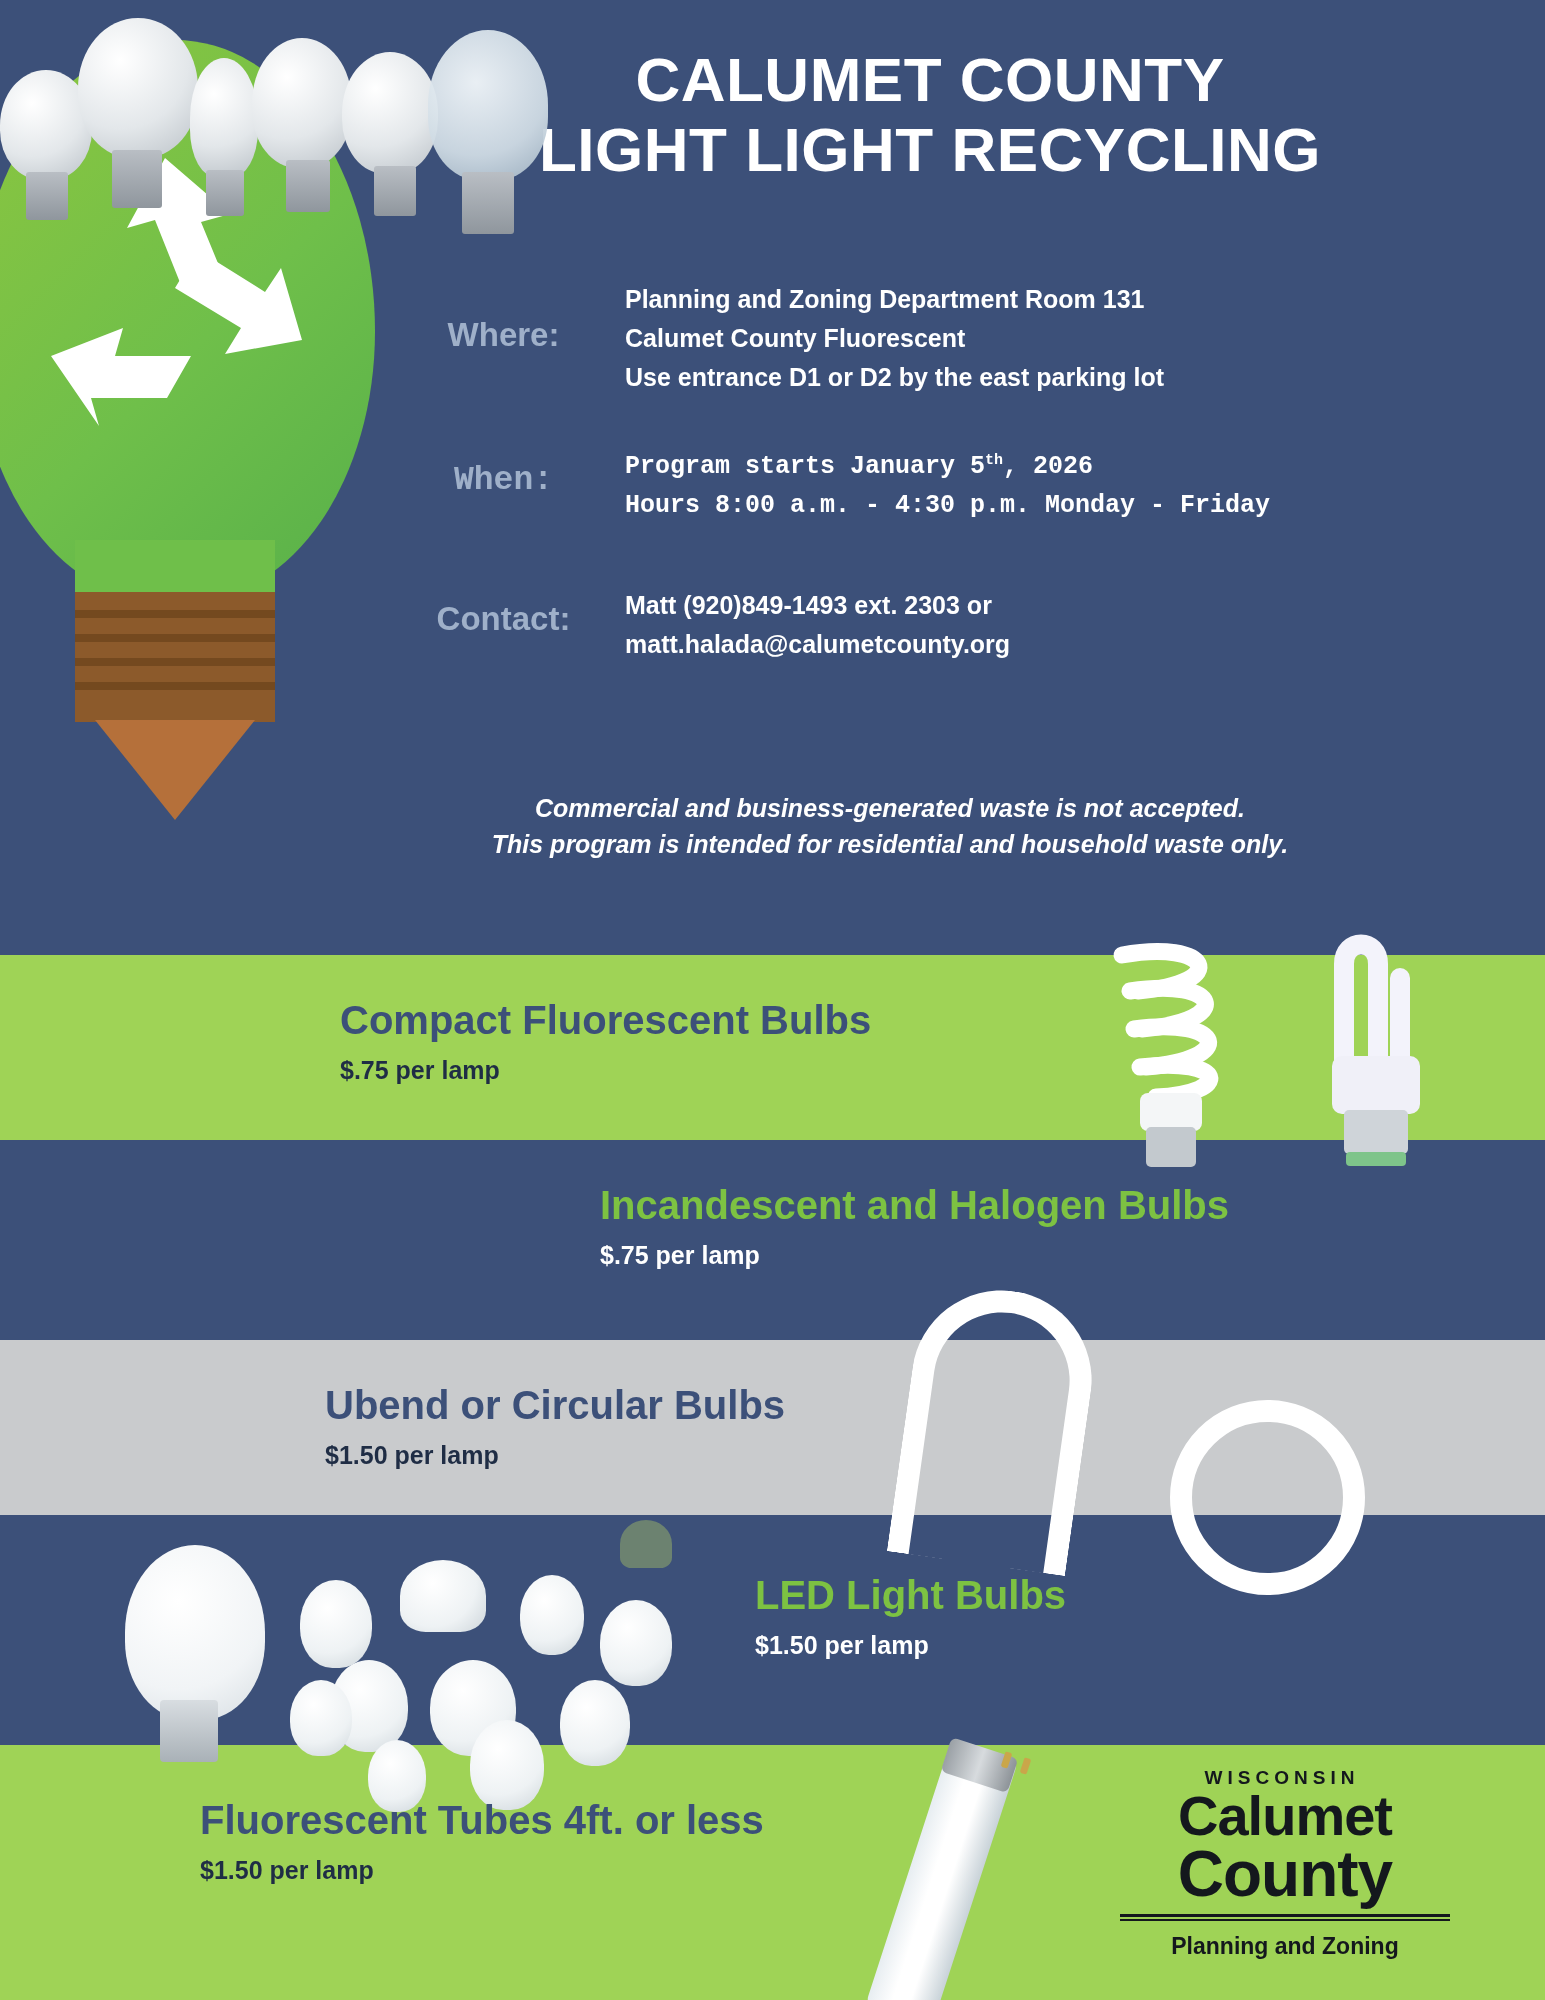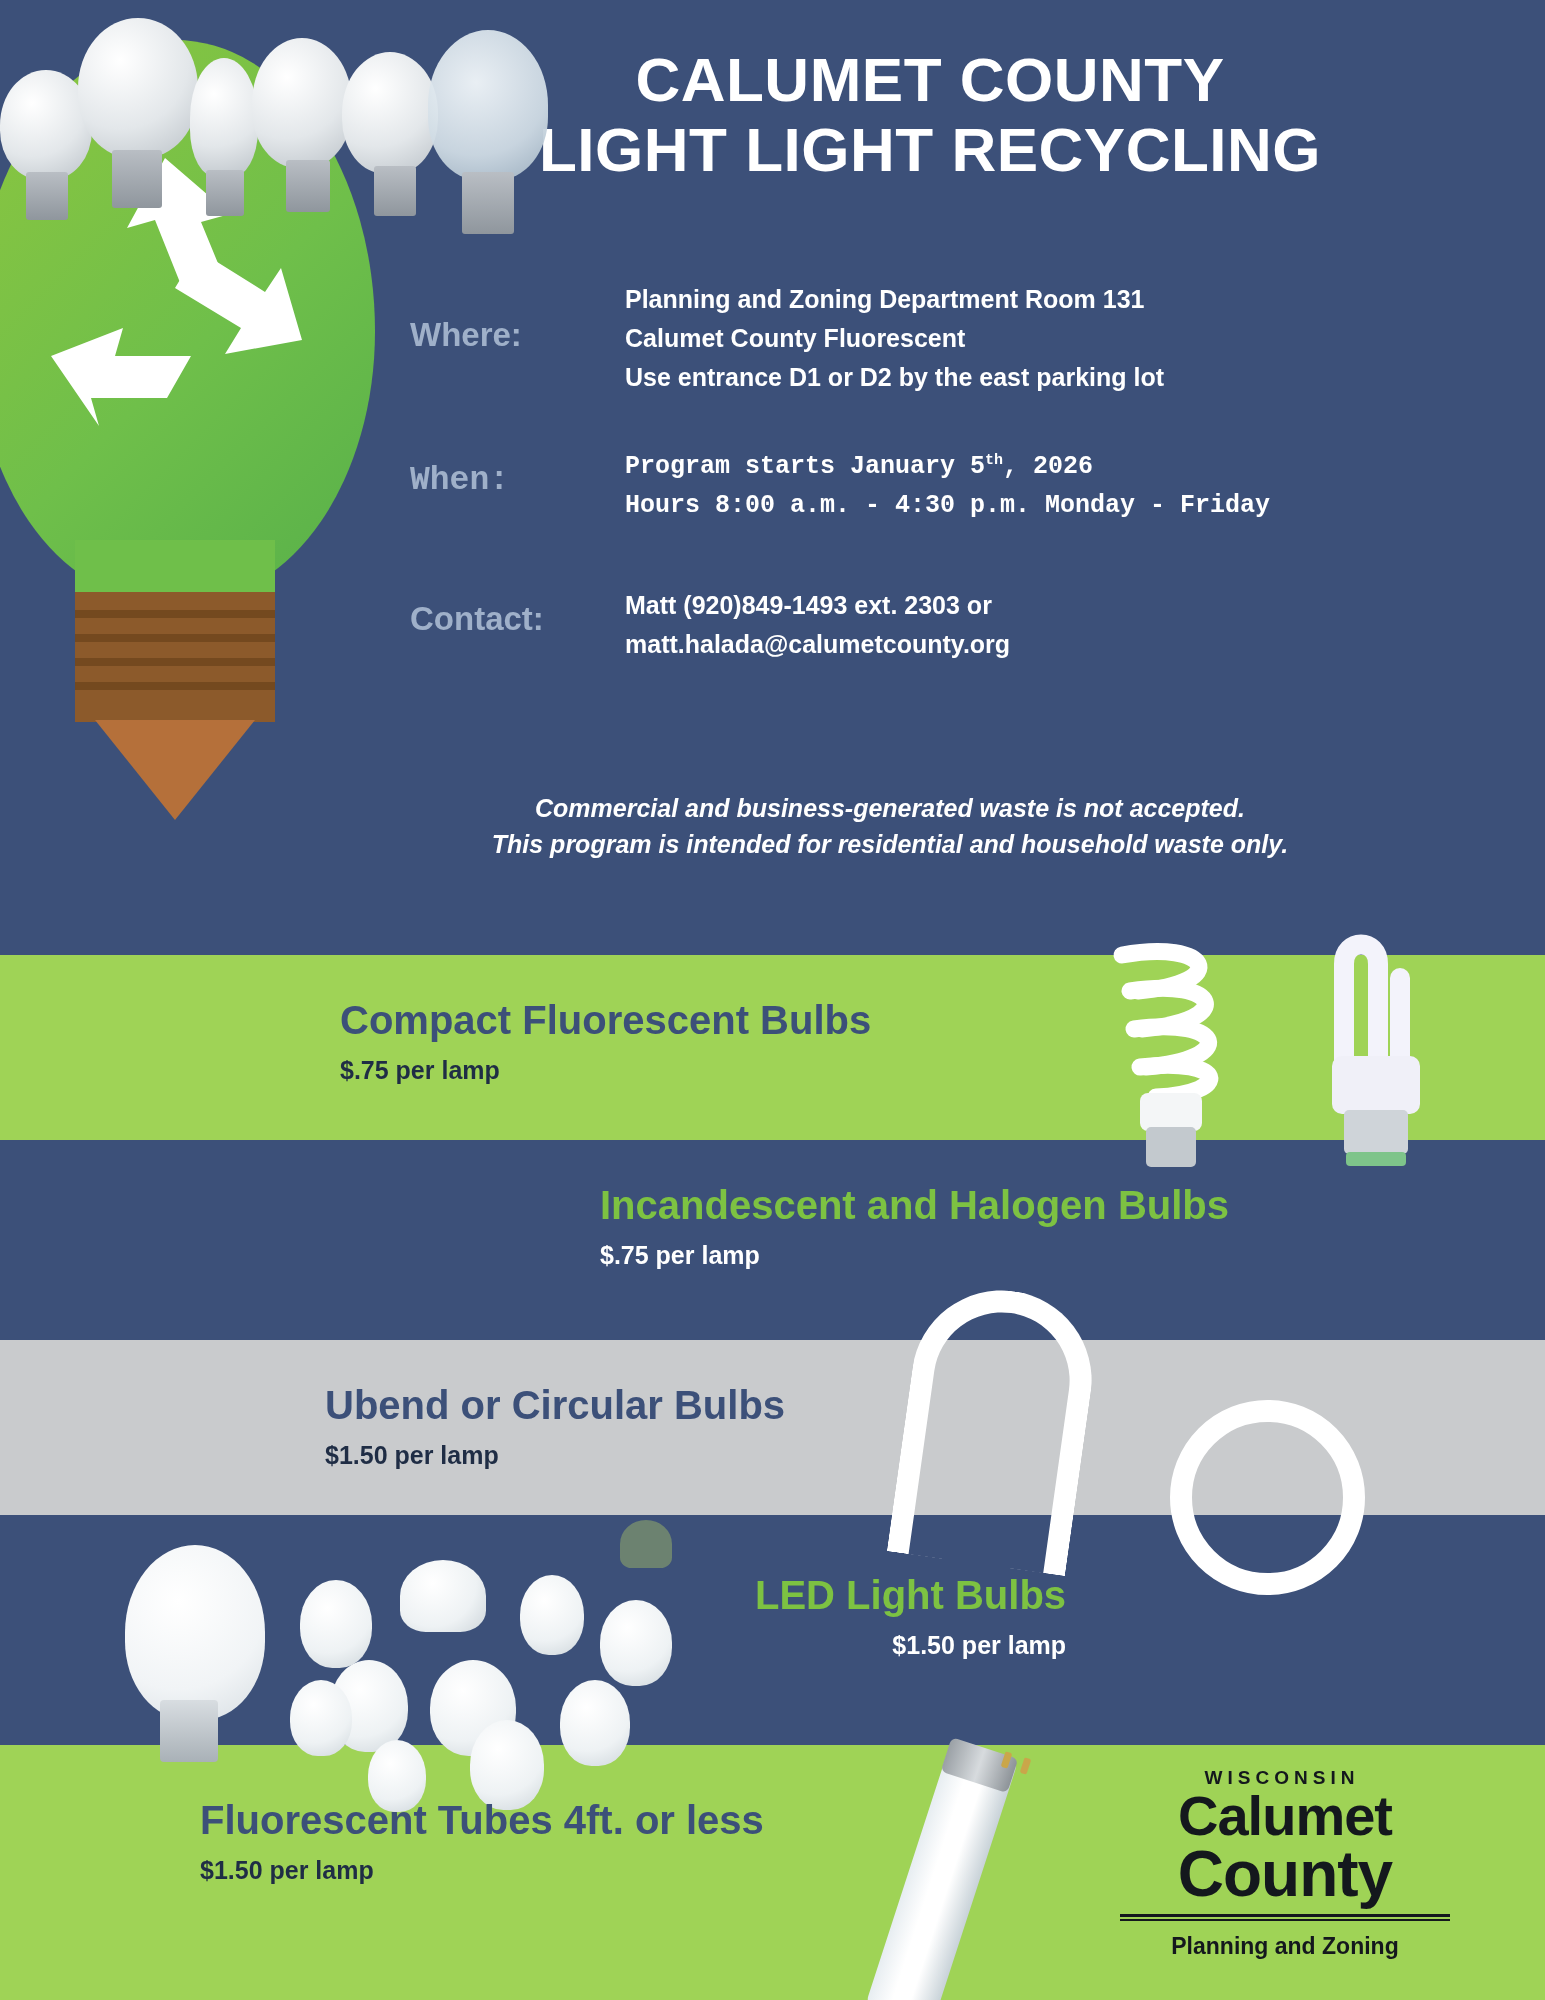--- a/index.html
+++ b/index.html
@@ -72,21 +72,21 @@
     border-right: 80px solid transparent;
     border-top: 100px solid #b5703a;
   }
   .recycle-svg { position: absolute; left: 40px; top: 100px; }
 
   
   .info { position: absolute; left: 410px; top: 280px; width: 1100px; }
   .info-row { display: flex; align-items: flex-start; margin-bottom: 8px; }
   .info-label {
     width: 215px;
-    text-align: left;
+    text-align: center;
     padding-right: 28px;
     color: #9fb0c9;
     font-weight: bold;
     font-size: 33px;
     line-height: 1.25;
   }
   .info-value {
     color: #ffffff;
     font-weight: bold;
     font-size: 25px;
@@ -128,21 +128,21 @@
   .cat-price { font-weight: bold; font-size: 25px; margin-top: 16px; }
   .cat-text { position: absolute; }
 
   .navy-text { color: #3c5079; }
   .green-text { color: #7dc242; }
   .dark-text { color: #1f2d45; }
 
   #cfl-text   { left: 340px; top: 1000px; }
   #inc-text   { left: 600px; top: 1185px; }
   #ubend-text { left: 325px; top: 1385px; }
-  #led-text   { left: 755px; top: 1575px; text-align: right; }
+  #led-text   { left: 755px; top: 1575px; }
   #tube-text  { left: 200px; top: 1800px; }
 
   
   .art { position: absolute; pointer-events: none; }
 
   
   .cfl-spiral { left: 1060px; top: 925px; }
   .cfl-u { left: 1300px; top: 930px; }
 
   

